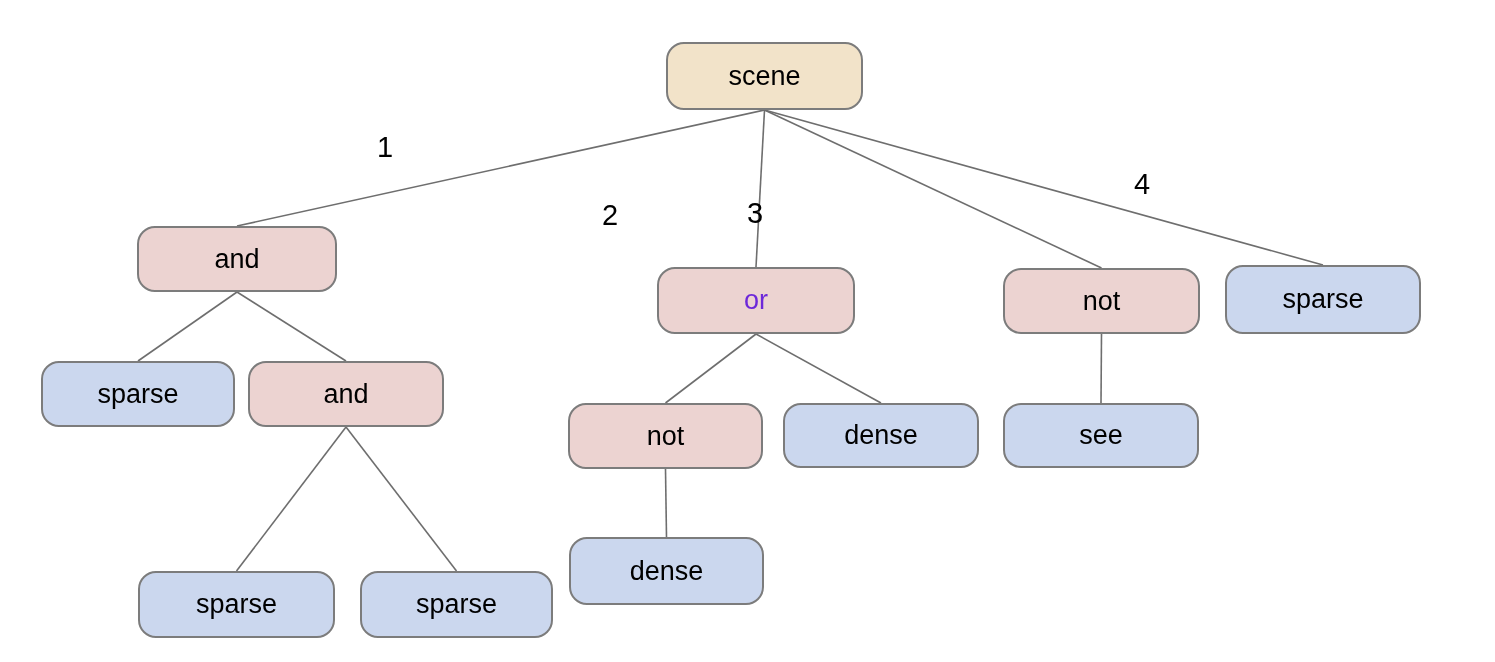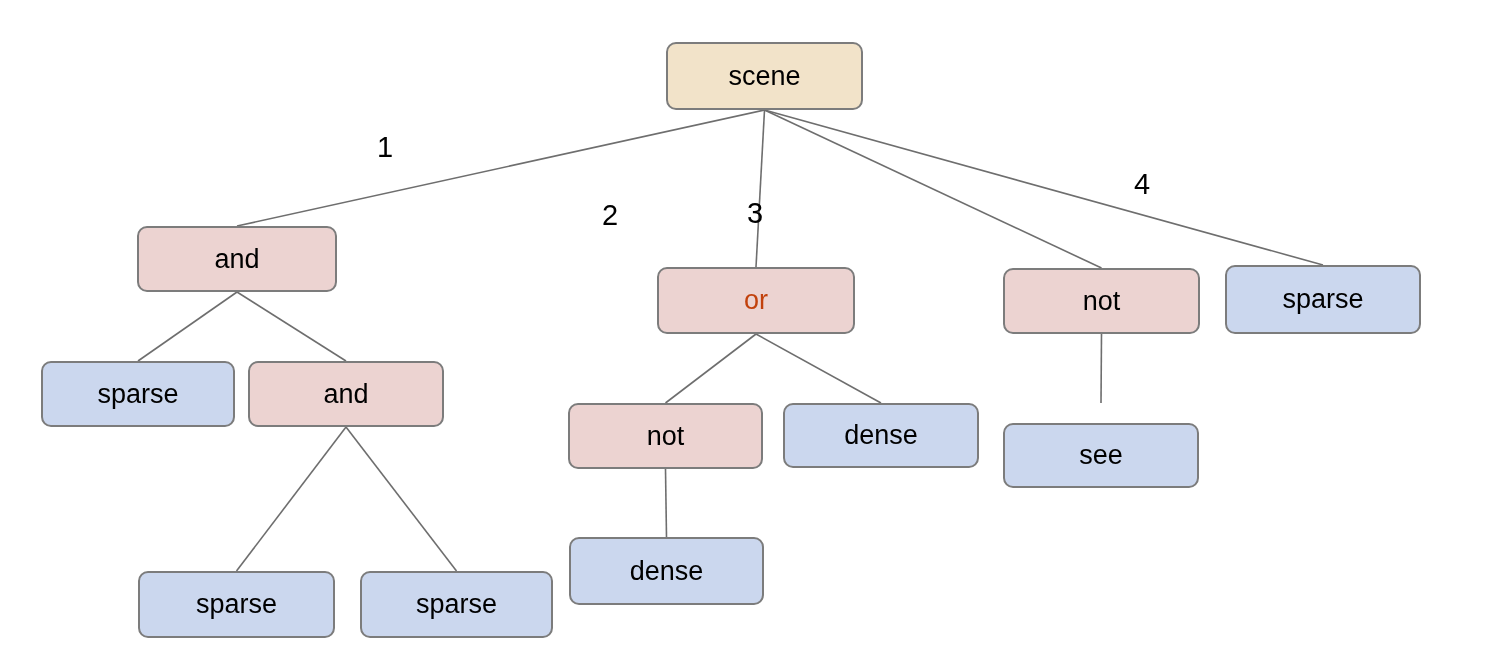--- a/index.html
+++ b/index.html
@@ -23,21 +23,21 @@
     height: 662px;
   }
   .edge-label {
     font-family: "Liberation Sans", sans-serif;
     font-size: 29px;
     fill: #000000;
   }
   .node {
     position: absolute;
     box-sizing: border-box;
-    border-radius: 10px;
+    border-radius: 18px;
     display: flex;
     align-items: center;
     justify-content: center;
     font-size: 27px;
     color: #000000;
     border: 2px solid #7c7c7c;
   }
 </style>
 </head>
 <body>
@@ -60,42 +60,42 @@
       <line x1="756" y1="334" x2="881" y2="403" stroke="#6e6e6e" stroke-width="1.6"></line>
       <line x1="665.5" y1="469" x2="666.5" y2="537" stroke="#6e6e6e" stroke-width="1.6"></line>
       <line x1="1101.5" y1="334" x2="1101" y2="403" stroke="#6e6e6e" stroke-width="1.6"></line>
     </svg>
 <div class="node" style="left: 666px; top: 42px; width: 197px; height: 68px; background: rgb(242, 227, 201); border-color: rgb(124, 124, 124); color: rgb(0, 0, 0);">
       <span>scene</span>
     </div>
     <div class="node" style="left: 137px; top: 226px; width: 200px; height: 66px; background: rgb(236, 211, 209); border-color: rgb(124, 124, 124); color: rgb(0, 0, 0);">
       <span>and</span>
     </div>
-    <div class="node" style="left: 657px; top: 267px; width: 198px; height: 67px; background: rgb(236, 211, 209); border-color: rgb(124, 124, 124); color: #c2410c;">
+    <div class="node" style="left: 657px; top: 267px; width: 198px; height: 67px; background: rgb(236, 211, 209); border-color: rgb(124, 124, 124); color: #6d28d9;">
       <span>or</span>
     </div>
     <div class="node" style="left: 1003px; top: 268px; width: 197px; height: 66px; background: rgb(236, 211, 209); border-color: rgb(124, 124, 124); color: rgb(0, 0, 0);">
       <span>not</span>
     </div>
     <div class="node" style="left: 1225px; top: 265px; width: 196px; height: 69px; background: rgb(203, 215, 238); border-color: rgb(124, 124, 124); color: rgb(0, 0, 0);">
       <span>sparse</span>
     </div>
     <div class="node" style="left: 41px; top: 361px; width: 194px; height: 66px; background: rgb(203, 215, 238); border-color: rgb(124, 124, 124); color: rgb(0, 0, 0);">
       <span>sparse</span>
     </div>
     <div class="node" style="left: 248px; top: 361px; width: 196px; height: 66px; background: rgb(236, 211, 209); border-color: rgb(124, 124, 124); color: rgb(0, 0, 0);">
       <span>and</span>
     </div>
     <div class="node" style="left: 568px; top: 403px; width: 195px; height: 66px; background: rgb(236, 211, 209); border-color: rgb(124, 124, 124); color: rgb(0, 0, 0);">
       <span>not</span>
     </div>
     <div class="node" style="left: 783px; top: 403px; width: 196px; height: 65px; background: rgb(203, 215, 238); border-color: rgb(124, 124, 124); color: rgb(0, 0, 0);">
       <span>dense</span>
     </div>
-    <div class="node" style="left: 1003px; top: 403px; width: 196px; height: 65px; background: rgb(203, 215, 238); border-color: rgb(124, 124, 124); color: rgb(0, 0, 0); margin-top: 20px;">
+    <div class="node" style="left: 1003px; top: 403px; width: 196px; height: 65px; background: rgb(203, 215, 238); border-color: rgb(124, 124, 124); color: rgb(0, 0, 0);">
       <span>see</span>
     </div>
     <div class="node" style="left: 569px; top: 537px; width: 195px; height: 68px; background: rgb(203, 215, 238); border-color: rgb(124, 124, 124); color: rgb(0, 0, 0);">
       <span>dense</span>
     </div>
     <div class="node" style="left: 138px; top: 571px; width: 197px; height: 67px; background: rgb(203, 215, 238); border-color: rgb(124, 124, 124); color: rgb(0, 0, 0);">
       <span>sparse</span>
     </div>
     <div class="node" style="left: 360px; top: 571px; width: 193px; height: 67px; background: rgb(203, 215, 238); border-color: rgb(124, 124, 124); color: rgb(0, 0, 0);">
       <span>sparse</span>

